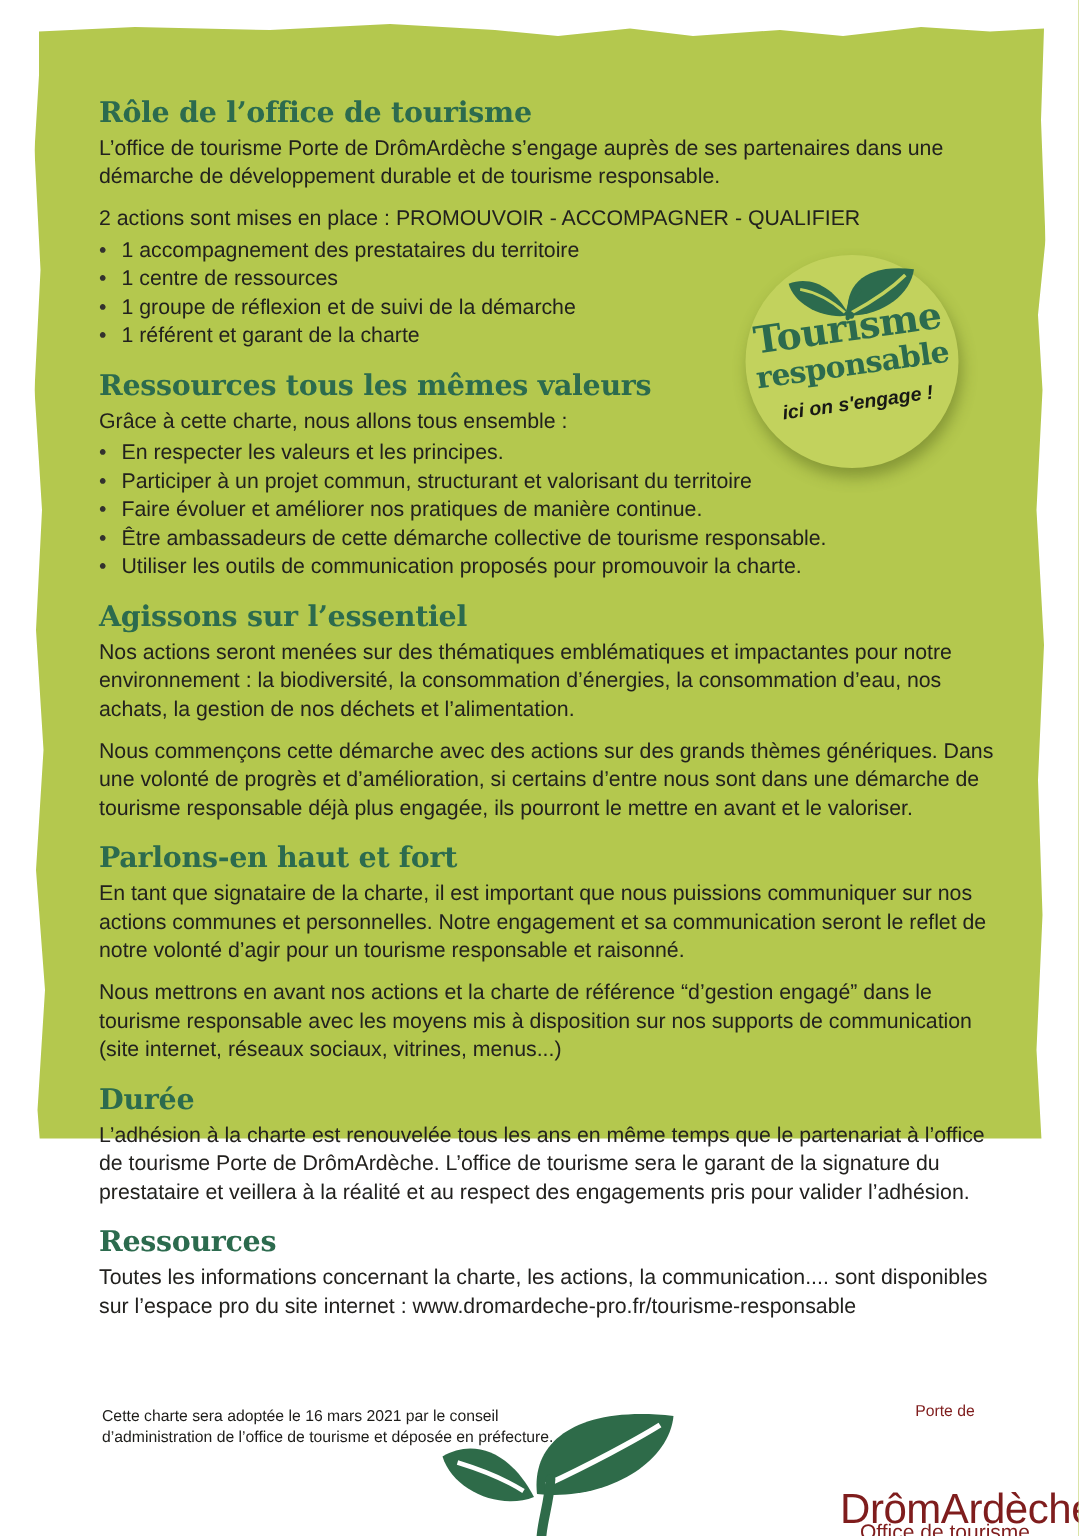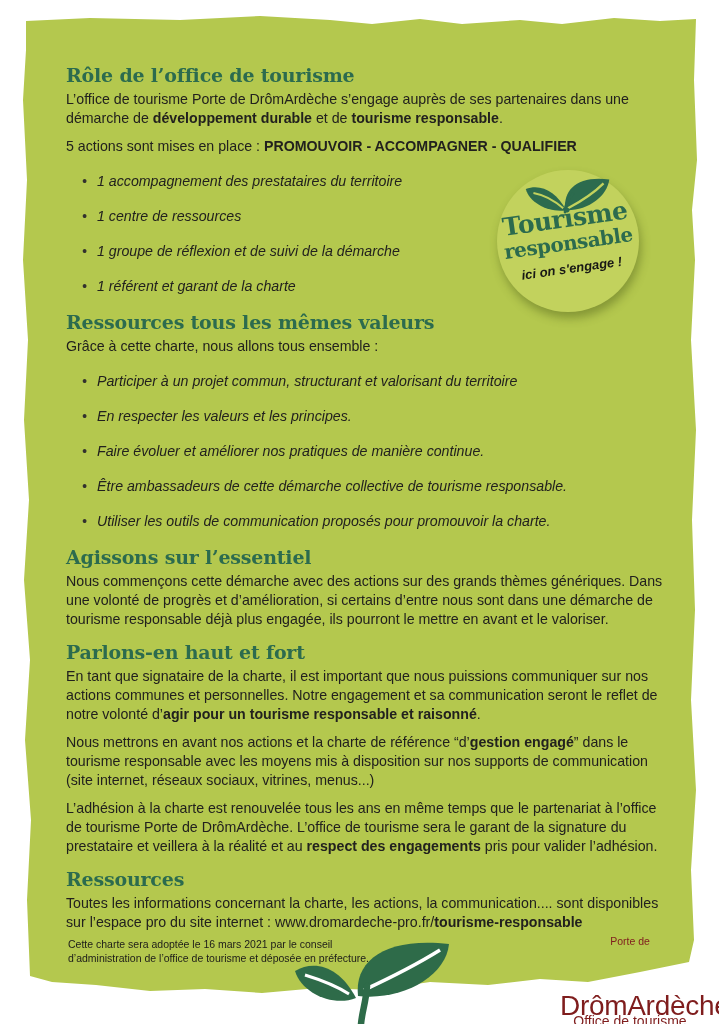--- a/index.html
+++ b/index.html
@@ -1,20 +1,20 @@
 <!DOCTYPE html>
 <html lang="fr"><head>
 <meta charset="utf-8">
 <style>
   html,body{margin:0;padding:0;}
   body{
     width:719px;height:1024px;background:#ffffff;position:relative;overflow:hidden;
     font-family:"Liberation Sans", sans-serif;
   }
-  .page{position:relative;width:719px;height:1024px;}
+  .page{position:relative;width:719px;height:759px;}
 
   
   .sheet{
     position:absolute;inset:0;background:#b4c84e;z-index:1;
     clip-path:polygon(26px 21px,90px 18px,180px 20px,260px 16px,330px 20px,372px 24px,
       420px 19px,462px 24px,520px 20px,562px 24px,614px 18px,660px 21px,696px 19px,
       694px 80px,697px 160px,692px 210px,695px 260px,691px 340px,696px 430px,692px 520px,
       695px 610px,691px 700px,696px 790px,691px 870px,694px 940px,689px 962px,
       640px 972px,588px 982px,540px 979px,488px 985px,430px 982px,376px 990px,318px 988px,
       262px 993px,205px 989px,150px 991px,96px 985px,52px 982px,30px 976px,
@@ -23,23 +23,23 @@
   }
 
   .content{position:relative;z-index:2;padding:52px 49px 0 66px;color:#22211e;}
   h2.sec{
     font-family:"DejaVu Serif","Liberation Serif",serif;
     font-weight:700;font-size:19px;line-height:21px;color:#2c6b4e;
     margin:13px 0 4px 0;letter-spacing:-0.2px;
   }
   .content p{font-size:14.2px;line-height:19px;margin:0 0 9px 0;}
   .content p.mb2{margin-bottom:2px;}
-  .b{font-weight:700;}
+  .b{font-weight:400;}
   ul.blist{list-style:none;margin:0 0 2px 0;padding:0;}
-  ul.blist li{font-size:14.2px;line-height:19px;margin:16px;padding:0;font-style:italic;}
+  ul.blist li{font-size:14.2px;line-height:19px;margin:0;padding:0;}
   ul.blist li .dot{display:inline-block;width:15px;color:#33322e;}
   li.cond{letter-spacing:-0.45px;}
 
   
   .badge{
     position:absolute;left:497px;top:170px;width:142px;height:142px;z-index:3;
     background:#c2d25d;border-radius:50%;
     box-shadow:2px 6px 10px rgba(75,90,25,0.45);
   }
   .badge-leaves{position:absolute;left:23px;top:0px;width:96px;height:44px;}
@@ -74,53 +74,55 @@
 <body>
 
 <div class="page">
   <div class="sheet"></div>
 
   <div class="content">
 
     <section>
       <h2 class="sec">Rôle de l’office de tourisme</h2>
       <p><span>L’office de tourisme Porte de DrômArdèche s’engage auprès de ses partenaires dans une démarche de </span><span class="b">développement durable</span><span> et de </span><span class="b">tourisme responsable</span><span>.</span></p>
-      <p class="mb2"><span>5 actions sont mises en place : </span><span class="b">PROMOUVOIR - ACCOMPAGNER - QUALIFIER</span></p>
+      <p class="mb2"><span>2 actions sont mises en place : </span><span class="b">PROMOUVOIR - ACCOMPAGNER - QUALIFIER</span></p>
       <ul class="blist">
         <li><span class="dot">•</span><span>1 accompagnement des prestataires du territoire</span></li>
         <li><span class="dot">•</span><span>1 centre de ressources</span></li>
         <li><span class="dot">•</span><span>1 groupe de réflexion et de suivi de la démarche</span></li>
         <li><span class="dot">•</span><span>1 référent et garant de la charte</span></li>
       </ul>
     </section>
 
     <section>
       <h2 class="sec">Ressources tous les mêmes valeurs</h2>
       <p class="mb2">Grâce à cette charte, nous allons tous ensemble :</p>
       <ul class="blist">
+        <li><span class="dot">•</span><span>En respecter les valeurs et les principes.</span></li>
         <li><span class="dot">•</span><span>Participer à un projet commun, structurant et valorisant du territoire</span></li>
-        <li><span class="dot">•</span><span>En respecter les valeurs et les principes.</span></li>
         <li><span class="dot">•</span><span>Faire évoluer et améliorer nos pratiques de manière continue.</span></li>
         <li><span class="dot">•</span><span>Être ambassadeurs de cette démarche collective de tourisme responsable.</span></li>
         <li><span class="dot">•</span><span>Utiliser les outils de communication proposés pour promouvoir la charte.</span></li>
       </ul>
     </section>
 
     <section>
       <h2 class="sec">Agissons sur l’essentiel</h2>
+      <p><span>Nos actions seront menées sur des thématiques emblématiques et impactantes pour notre environnement : </span><span class="b">la biodiversité, la consommation d’énergies, la consommation d’eau, nos achats, la gestion de nos déchets et l’alimentation.</span></p>
       <p>Nous commençons cette démarche avec des actions sur des grands thèmes génériques. Dans une volonté de progrès et d’amélioration, si certains d’entre nous sont dans une démarche de tourisme responsable déjà plus engagée, ils pourront le mettre en avant et le valoriser.</p>
     </section>
 
     <section>
       <h2 class="sec">Parlons-en haut et fort</h2>
       <p><span>En tant que signataire de la charte, il est important que nous puissions communiquer sur nos actions communes et personnelles. Notre engagement et sa communication seront le reflet de notre volonté d’</span><span class="b">agir pour un tourisme responsable et raisonné</span><span>.</span></p>
       <p><span>Nous mettrons en avant nos actions et la charte de référence “d’</span><span class="b">gestion engagé</span><span>” dans le tourisme responsable avec les moyens mis à disposition sur nos supports de communication (site internet, réseaux sociaux, vitrines, menus...)</span></p>
     </section>
 
     <section>
+      <h2 class="sec">Durée</h2>
       <p><span>L’adhésion à la charte est renouvelée tous les ans en même temps que le partenariat à l’office de tourisme Porte de DrômArdèche. L’office de tourisme sera le garant de la signature du prestataire et veillera à la réalité et au </span><span class="b">respect des engagements</span><span> pris pour valider l’adhésion.</span></p>
     </section>
 
     <section>
       <h2 class="sec">Ressources</h2>
       <p><span>Toutes les informations concernant la charte, les actions, la communication.... sont disponibles sur l’espace pro du site internet : www.dromardeche-pro.fr/</span><span class="b">tourisme-responsable</span></p>
     </section>
   </div>
 
   <div class="badge">

